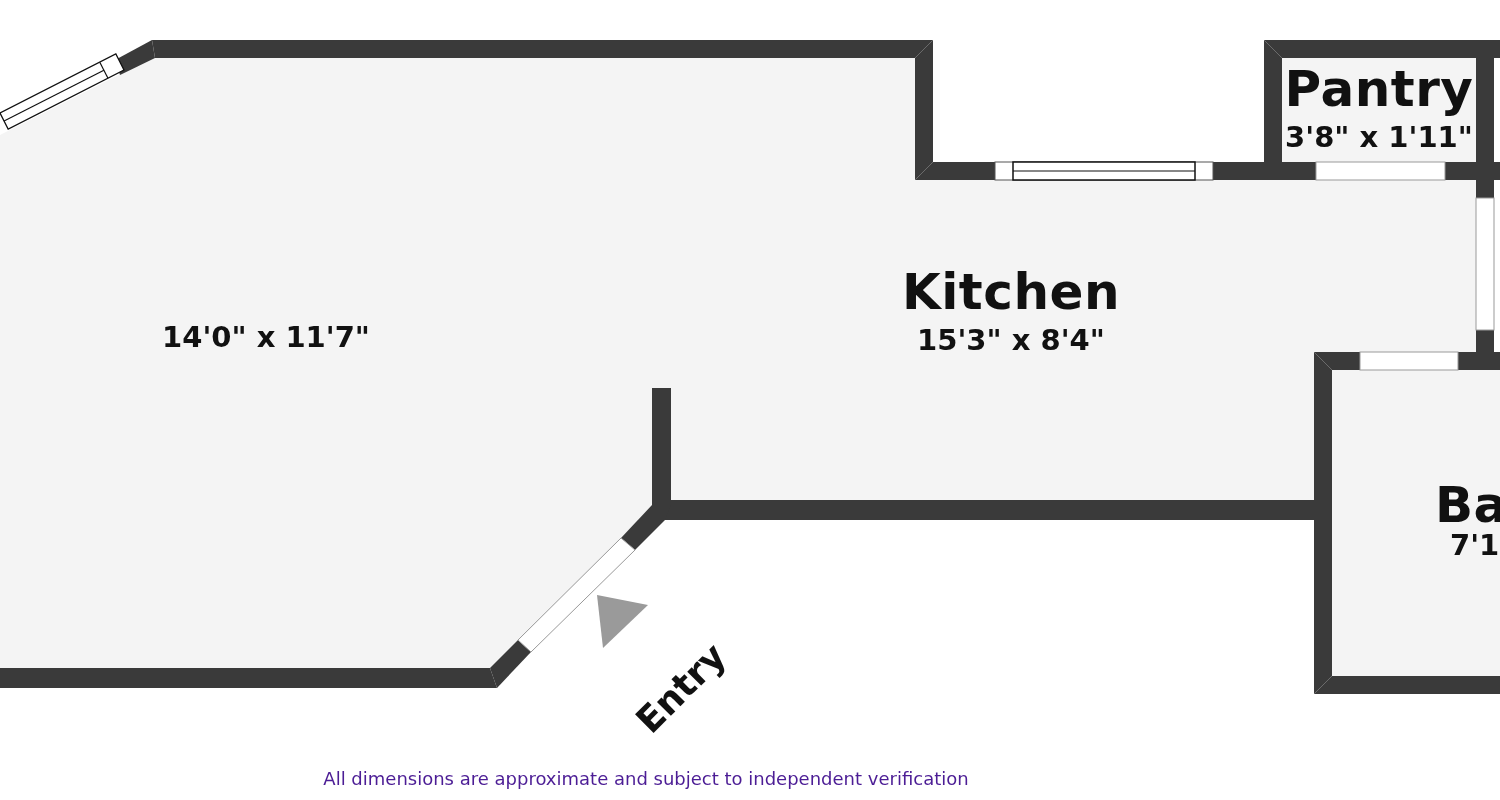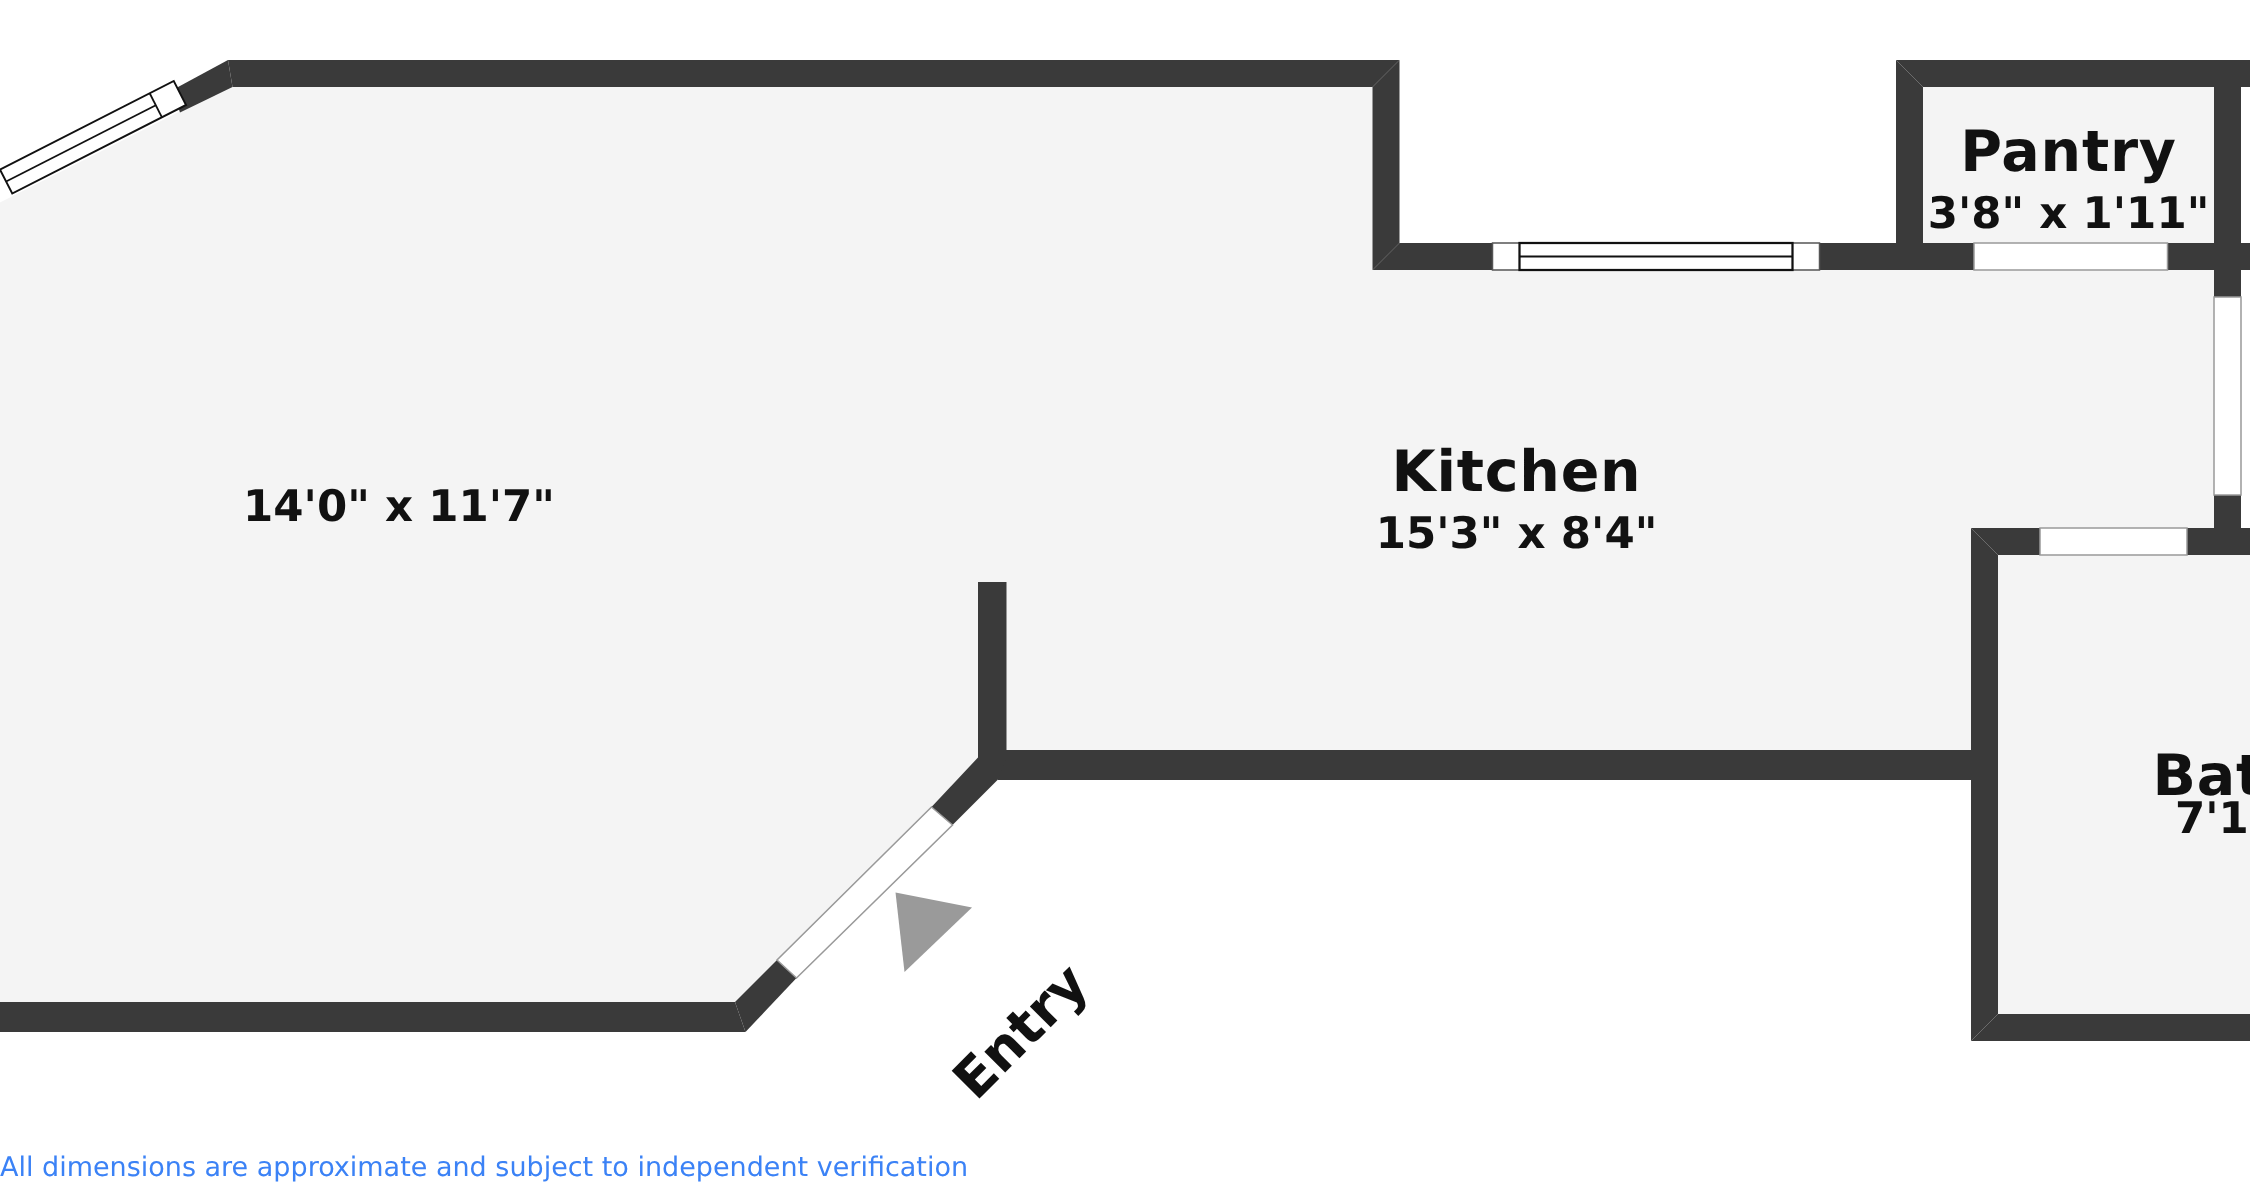--- a/index.html
+++ b/index.html
@@ -1,22 +1,22 @@
 <!DOCTYPE html>
 <html><head>
 <meta charset="utf-8">
 <style>
   html, body { margin: 0; padding: 0; background: #ffffff; }
   body { width: 1500px; height: 800px; position: relative; overflow: hidden; font-family: "DejaVu Sans", sans-serif; }
   #plan { position: absolute; left: 0; top: 0; width: 1500px; height: 800px; }
   .label { position: absolute; text-align: center; color: #111; font-weight: bold; transform: translate(-50%, 0); white-space: nowrap; }
-  .room-name { font-size: 38px; letter-spacing: 0.5px; margin-top: 19px; }
+  .room-name { font-size: 50px; letter-spacing: 0.5px; }
   .room-dim { font-size: 29px; margin-top: 2px; }
   .entry-label { position: absolute; font-size: 36px; font-weight: bold; color: #111; transform-origin: left top; white-space: nowrap; }
-  .disclaimer { position: absolute; left: 0; width: 1292px; top: 768px; font-size: 18px; color: #3b82f6; font-family: "DejaVu Sans", sans-serif; }
+  .disclaimer { position: absolute; left: 0; width: 1292px; top: 768px; text-align: center; font-size: 18px; color: #4c1d95; font-family: "DejaVu Sans", sans-serif; }
 </style>
 </head>
 <body>
 
 <svg id="plan" viewBox="0 0 1500 800" xmlns="http://www.w3.org/2000/svg">
 
   <g fill="#f4f4f4">
 
     <polygon points="0,135 152,58 915,58 915,180 1480,180 1480,352 1318,352 1318,502 665,502 500,668 0,668"></polygon>
 
@@ -82,21 +82,21 @@
     <polygon points="621,538 635,550 531,652 518,640" fill="#fff" stroke="#999" stroke-width="1"></polygon>
   </g>
 
   <polygon points="597,595 648,605 603,648" fill="#9a9a9a"></polygon>
 </svg>
 
 <div class="label" style="left:266px; top:318px;">
   <div class="room-dim">14'0" x 11'7"</div>
 </div>
 
-<div class="label" style="left:1011px; top:273px;text-align:center;">
+<div class="label" style="left:1011px; top:263px;text-align:center;">
   <div class="room-name">Kitchen</div>
   <div class="room-dim">15'3" x 8'4"</div>
 </div>
 
 <div class="label" style="left:1379px; top:60px;">
   <div class="room-name">Pantry</div>
   <div class="room-dim">3'8" x 1'11"</div>
 </div>
 
 <div class="label" style="left:1500px; top:476px; transform:none; text-align:left;">

